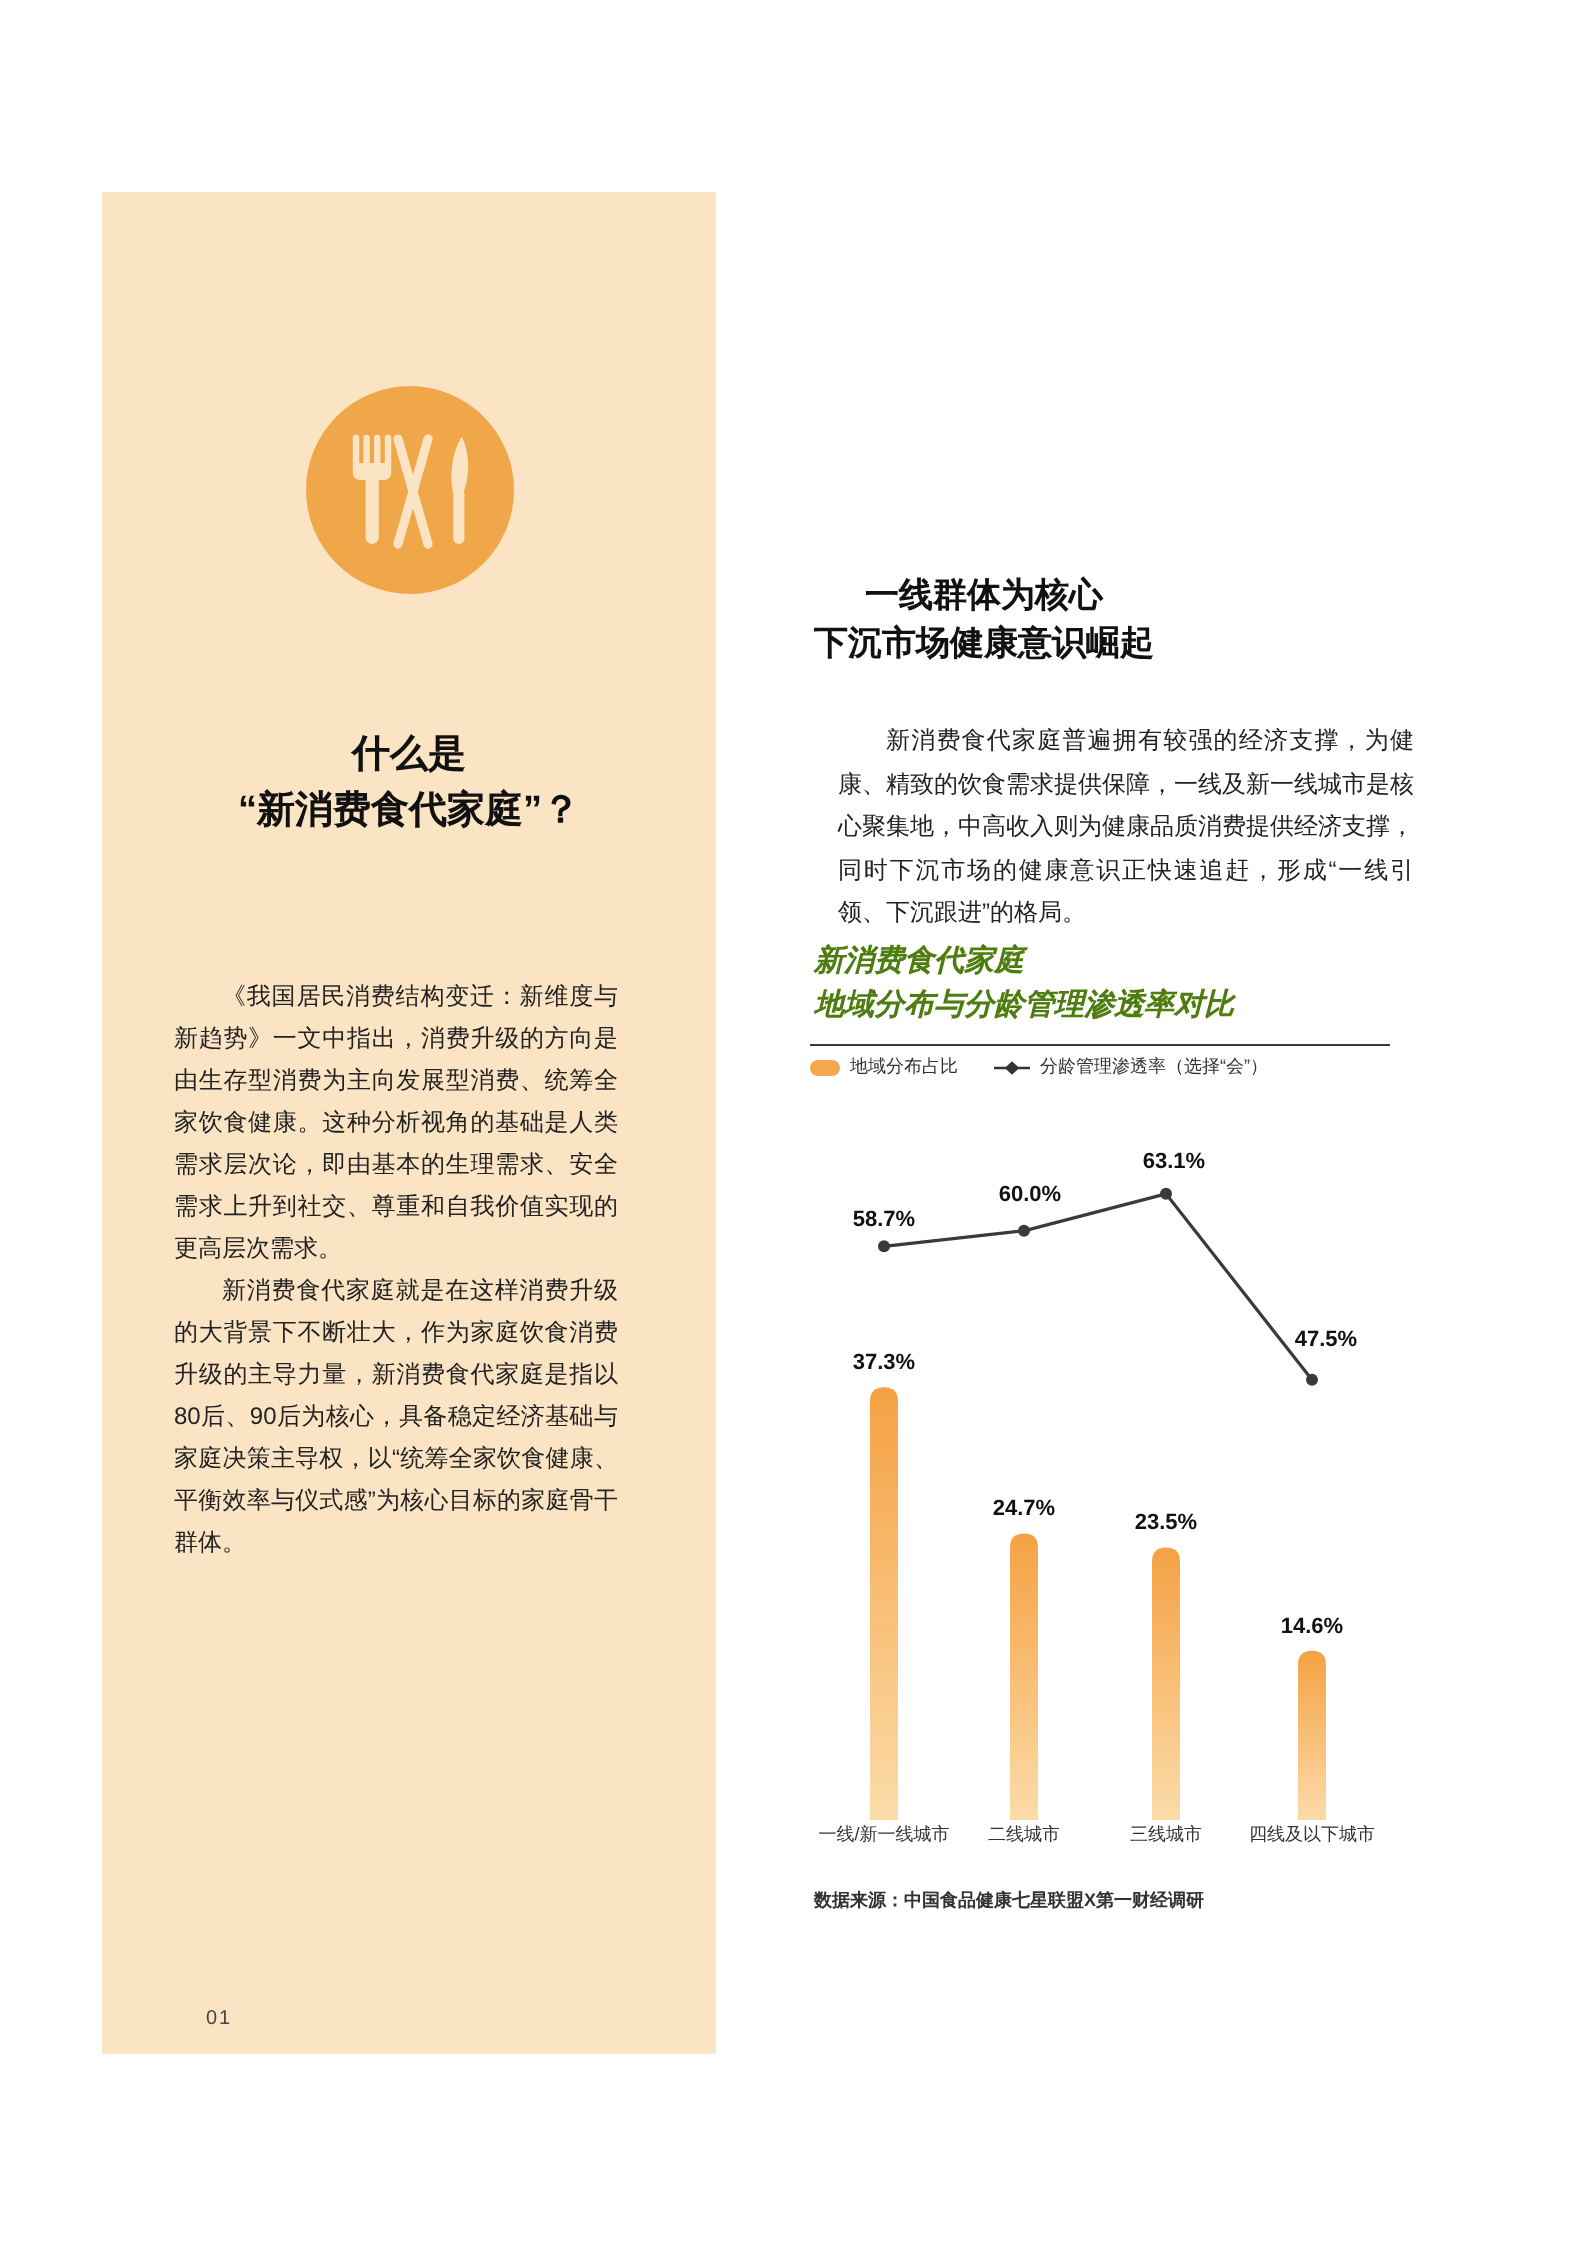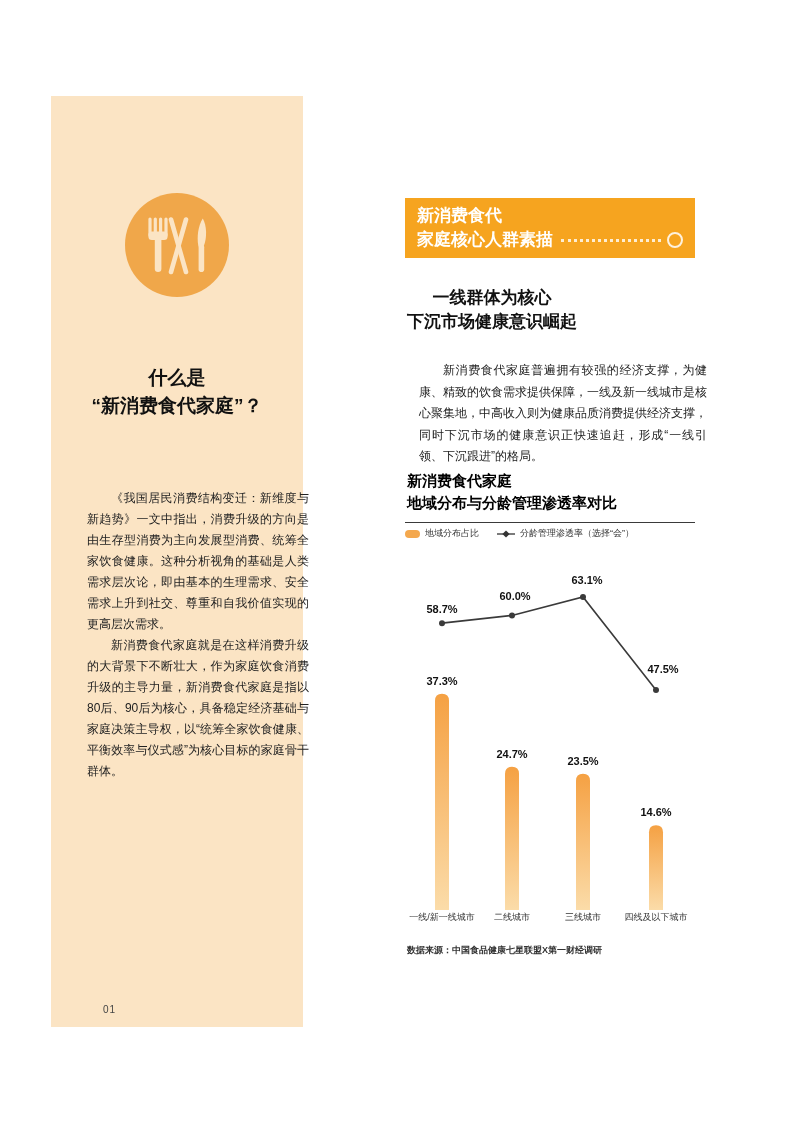--- a/index.html
+++ b/index.html
@@ -1,20 +1,20 @@
 <!DOCTYPE html>
 <html><head>
 <meta charset="utf-8">
 <style>
   html,body{margin:0;padding:0;background:#ffffff;}
   body{font-family:"Liberation Sans","DejaVu Sans",sans-serif;color:#222;}
   .page{position:relative;width:793px;height:1122px;background:#fff;overflow:hidden;}
 
   
-  .panel{position:absolute;left:51px;top:96px;width:252px;height:931px;background:#FBE4C4;}
+  .panel{position:absolute;left:51px;top:96px;width:307px;height:931px;background:#FBE4C4;}
   .icon-circle{position:absolute;left:50%;top:97px;transform:translateX(-50%);
     width:104px;height:104px;}
   .panel-title{position:absolute;top:268px;left:0;width:100%;text-align:center;
     font-size:19px;font-weight:700;line-height:28px;color:#111;}
   .panel-body{position:absolute;top:392px;left:36px;width:222px;
     font-size:12px;line-height:21px;text-align:justify;color:#222;}
   .panel-body p{margin:0;text-indent:2em;}
   .page-num{position:absolute;left:52px;top:908px;font-size:10px;color:#444;letter-spacing:1px;}
 
   
@@ -27,21 +27,21 @@
   .banner-ring{width:12px;height:12px;border:2.5px solid rgba(255,255,255,0.85);
     border-radius:50%;flex:0 0 auto;}
 
   .heading{position:absolute;left:407px;top:286px;font-size:17px;font-weight:700;
     line-height:24px;color:#111;}
   .heading span{display:block;text-align:center;}
   .intro{position:absolute;left:407px;top:348px;width:288px;margin:12px;
     font-size:12px;line-height:21.5px;text-align:justify;text-indent:2em;color:#222;}
 
   .chart-title{position:absolute;left:407px;top:470px;font-size:15px;font-weight:700;
-    line-height:22px;color:#000000;}
+    line-height:22px;color:#4d7c0f;font-style:italic;}
   .chart-title span{display:block;}
   .divider{position:absolute;left:405px;top:522px;width:290px;height:0;
     border-top:1px solid #3a3a3a;}
   .legend{position:absolute;left:405px;top:527px;width:292px;display:flex;
     justify-content:flex-start;align-items:center;gap:5px;font-size:9px;color:#333;}
   .legend-pill{display:inline-block;width:15px;height:8px;border-radius:4px;
     background:#F4A84E;flex:0 0 auto;}
   .legend-gap{width:8px;}
   .chart{position:absolute;left:405px;top:560px;width:300px;height:368px;}
   .chart text.val{font:700 11px "Liberation Sans","DejaVu Sans",sans-serif;
@@ -84,28 +84,20 @@
       <span>什么是</span><br>
       <span>“新消费食代家庭”？</span>
     </div>
     <div class="panel-body">
       <p>《我国居民消费结构变迁：新维度与新趋势》一文中指出，消费升级的方向是由生存型消费为主向发展型消费、统筹全家饮食健康。这种分析视角的基础是人类需求层次论，即由基本的生理需求、安全需求上升到社交、尊重和自我价值实现的更高层次需求。</p>
       <p>新消费食代家庭就是在这样消费升级的大背景下不断壮大，作为家庭饮食消费升级的主导力量，新消费食代家庭是指以80后、90后为核心，具备稳定经济基础与家庭决策主导权，以“统筹全家饮食健康、平衡效率与仪式感”为核心目标的家庭骨干群体。</p>
     </div>
     <div class="page-num">01</div>
   </aside>
 
-  <div class="banner">
-    <div>新消费食代</div>
-    <div class="banner-line2">
-      <span>家庭核心人群素描</span>
-      <span class="banner-leader"></span>
-      <span class="banner-ring"></span>
-    </div>
-  </div>
 
   <div class="heading">
     <span>一线群体为核心</span>
     <span>下沉市场健康意识崛起</span>
   </div>
 
   <p class="intro">新消费食代家庭普遍拥有较强的经济支撑，为健康、精致的饮食需求提供保障，一线及新一线城市是核心聚集地，中高收入则为健康品质消费提供经济支撑，同时下沉市场的健康意识正快速追赶，形成“一线引领、下沉跟进”的格局。</p>
 
   <div class="chart-title">
     <span>新消费食代家庭</span>

